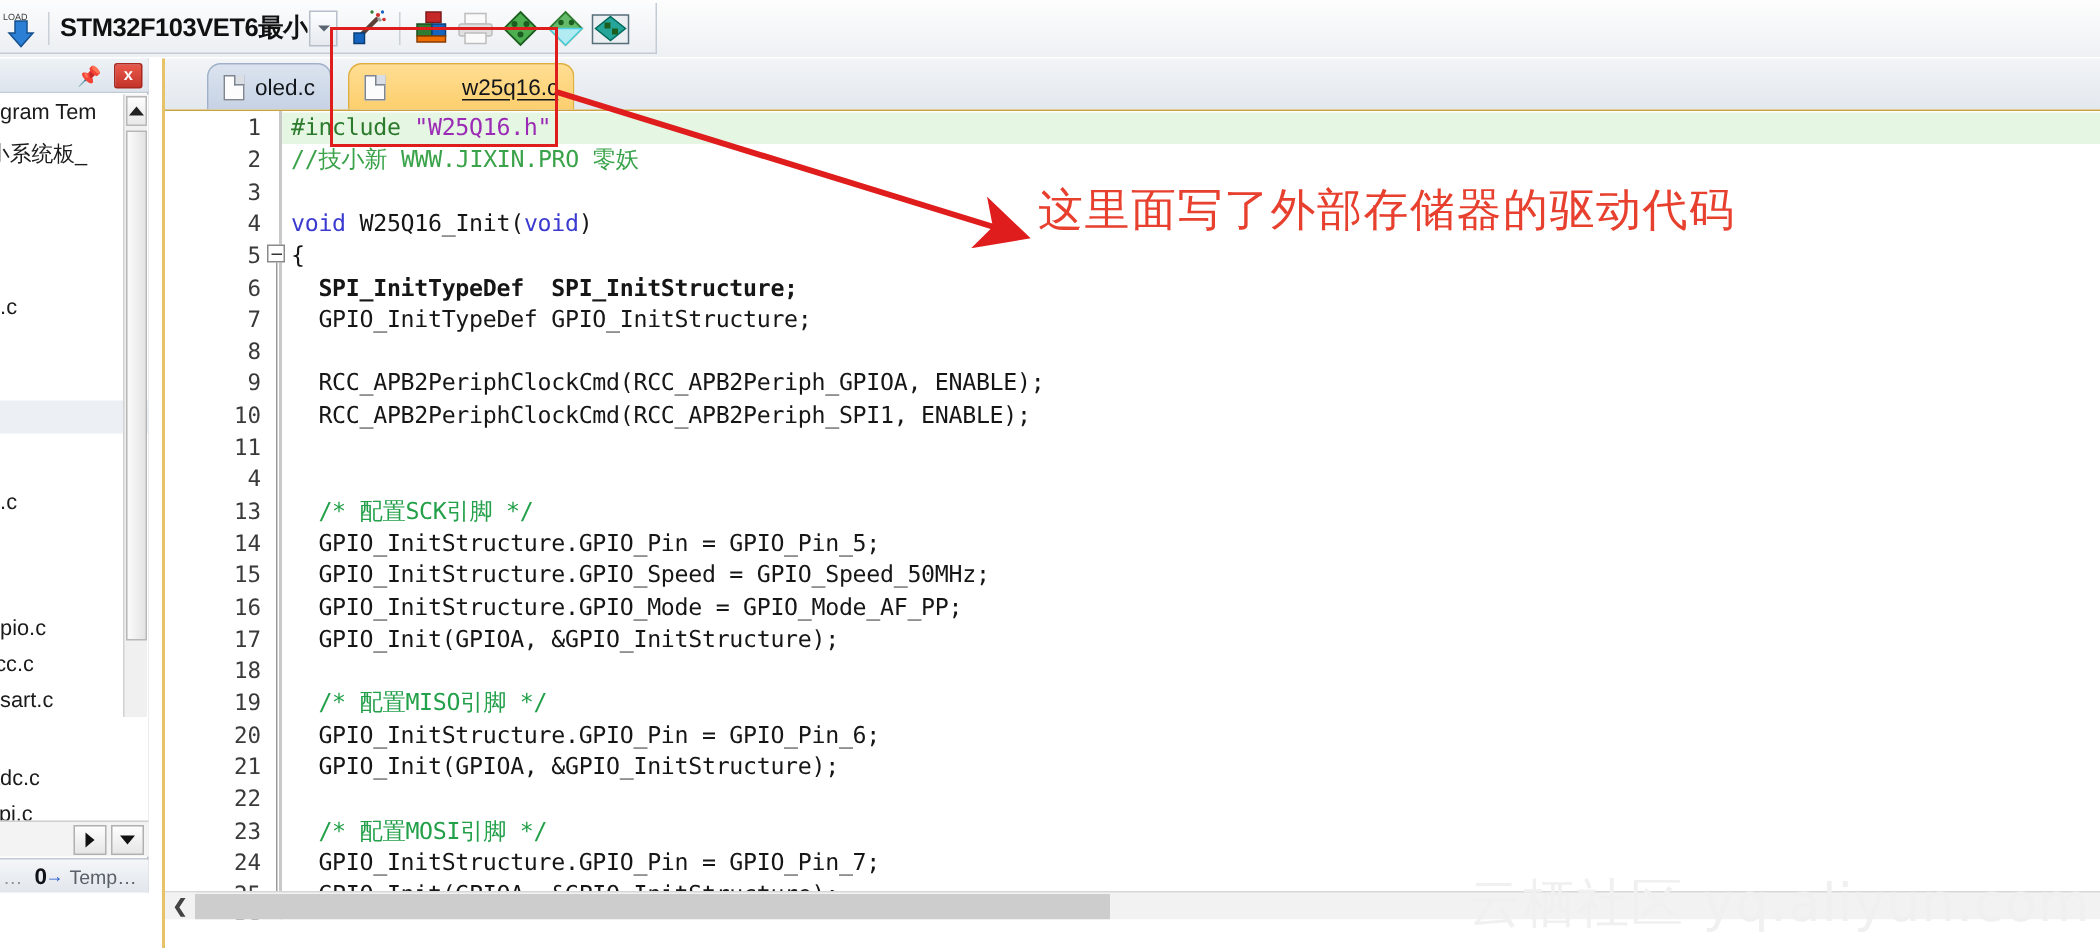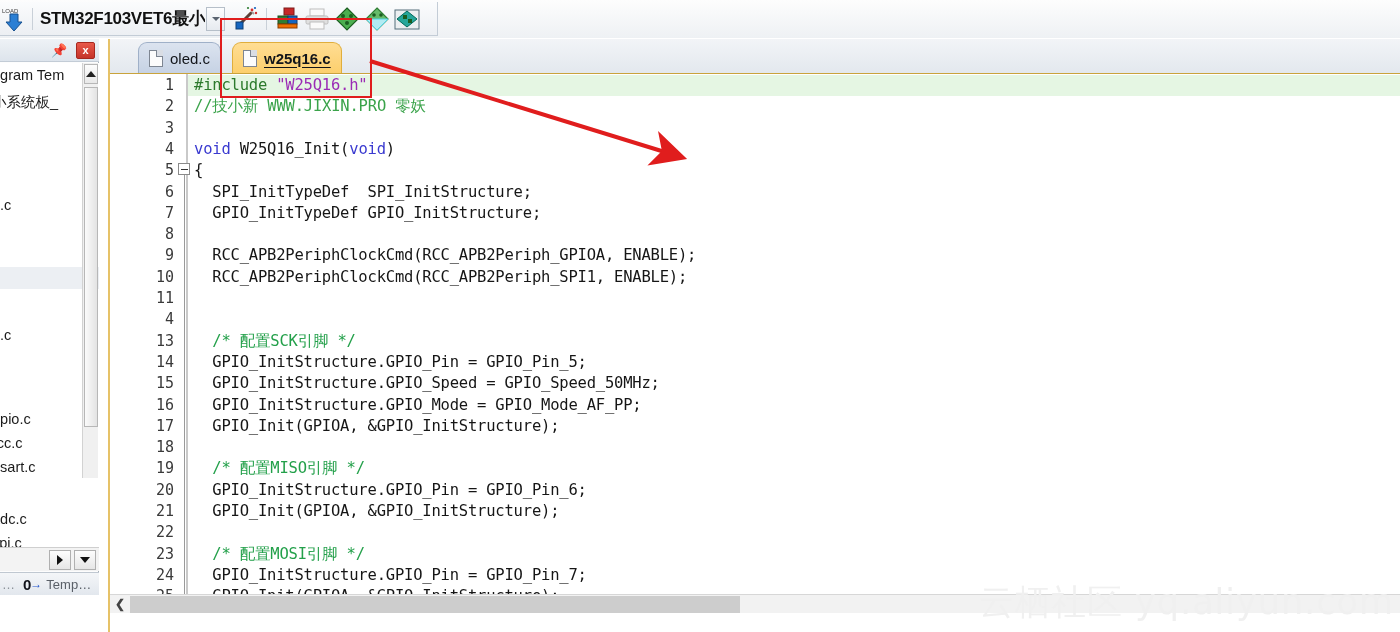--- a/index.html
+++ b/index.html
@@ -129,21 +129,22 @@
     display: flex; align-items: center; padding: 0 10px;
     font-size: 15px; color: #12151a;
   }
   .etab.inactive {
     background: linear-gradient(#dbe3ef, #c6d2e4);
     border: 1px solid #9fb0c8; border-bottom: none;
   }
   .etab.active {
     background: linear-gradient(#ffdd93, #fccf6d);
     border: 1px solid #e0ae3c; border-bottom: none;
-    font-weight: bold;
+    font-weight: normal;
+    gap: 44px;
   }
   .etab .lbl-u { text-decoration: underline; text-underline-offset: 3px; }
   .doc-icon {
     width: 14px; height: 17px; background: #fcfcfc;
     border: 1px solid #7e8692; position: relative; margin-right: 7px;
     flex: 0 0 auto;
   }
   .doc-icon::after {
     content: ""; position: absolute; right: -1px; top: -1px;
     width: 6px; height: 6px; background: #d9dde4;
@@ -392,21 +393,21 @@
       <div class="gutter-sep"></div>
       <div class="fold-box" style="top:89px"></div>
       <div class="fold-line" style="top:101px;height:430px"></div>
 
       <div class="code-lines" id="codelines">
           <div class="cline" style="top: 1px;"><span class="k-pre">#include </span><span class="k-str">"W25Q16.h"</span></div>
           <div class="cline" style="top: 22.3px;"><span class="k-cmt2">//技小新 WWW.JIXIN.PRO 零妖</span></div>
           <div class="cline" style="top: 43.6px;"></div>
           <div class="cline" style="top: 64.9px;"><span class="k-kw">void</span><span> W25Q16_Init(</span><span class="k-kw">void</span><span>)</span></div>
           <div class="cline" style="top: 86.2px;"><span>{</span></div>
-          <div class="cline" style="top: 107.5px;"><span>  SPI_InitTypeDef  SPI_InitStructure;</span></div>
+          <div class="cline" style="top: 107.5px; font-weight: bold;"><span>  SPI_InitTypeDef  SPI_InitStructure;</span></div>
           <div class="cline" style="top: 128.8px;"><span>  GPIO_InitTypeDef GPIO_InitStructure;</span></div>
           <div class="cline" style="top: 150.1px;"></div>
           <div class="cline" style="top: 171.4px;"><span>  RCC_APB2PeriphClockCmd(RCC_APB2Periph_GPIOA, ENABLE);</span></div>
           <div class="cline" style="top: 192.7px;"><span>  RCC_APB2PeriphClockCmd(RCC_APB2Periph_SPI1, ENABLE);</span></div>
           <div class="cline" style="top: 214px;"></div>
           <div class="cline" style="top: 235.3px;"></div>
           <div class="cline" style="top: 256.6px;"><span class="k-cmt">  /* 配置SCK引脚 */</span></div>
           <div class="cline" style="top: 277.9px;"><span>  GPIO_InitStructure.GPIO_Pin = GPIO_Pin_5;</span></div>
           <div class="cline" style="top: 299.2px;"><span>  GPIO_InitStructure.GPIO_Speed = GPIO_Speed_50MHz;</span></div>
           <div class="cline" style="top: 320.5px;"><span>  GPIO_InitStructure.GPIO_Mode = GPIO_Mode_AF_PP;</span></div>
@@ -431,15 +432,16 @@
 
   <div class="anno-rect"></div>
   <svg class="anno-svg">
     <defs>
       <marker id="ah" markerWidth="9" markerHeight="9" refX="4" refY="4.5" orient="auto">
         <path d="M0,0 L9,4.5 L0,9 L2.4,4.5 z" fill="#e01d1d"></path>
       </marker>
     </defs>
     <line x1="370" y1="61" x2="668" y2="153" stroke="#e01d1d" stroke-width="4" marker-end="url(#ah)"></line>
   </svg>
+  <div class="anno-text">这里面写了外部存储器的驱动代码</div>
 
   <div class="watermark">云栖社区 yq.aliyun.com</div>
 </div>
 
 </body></html>

